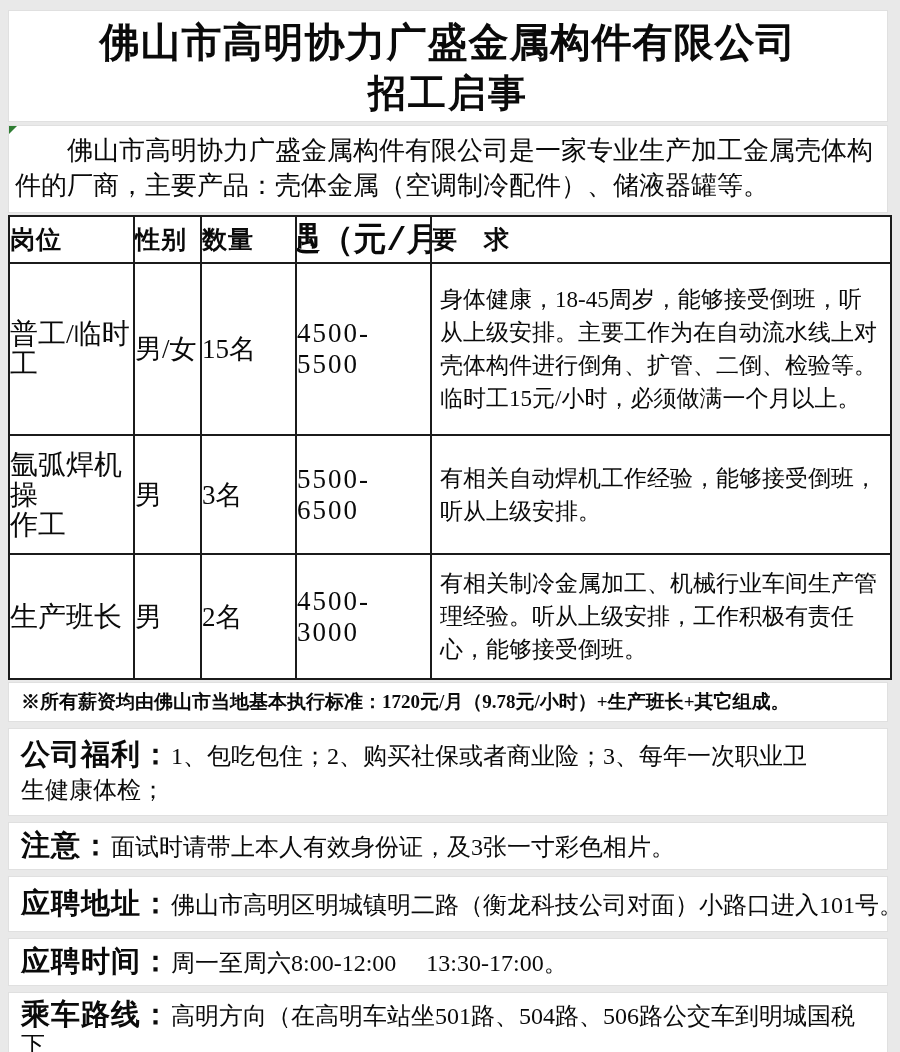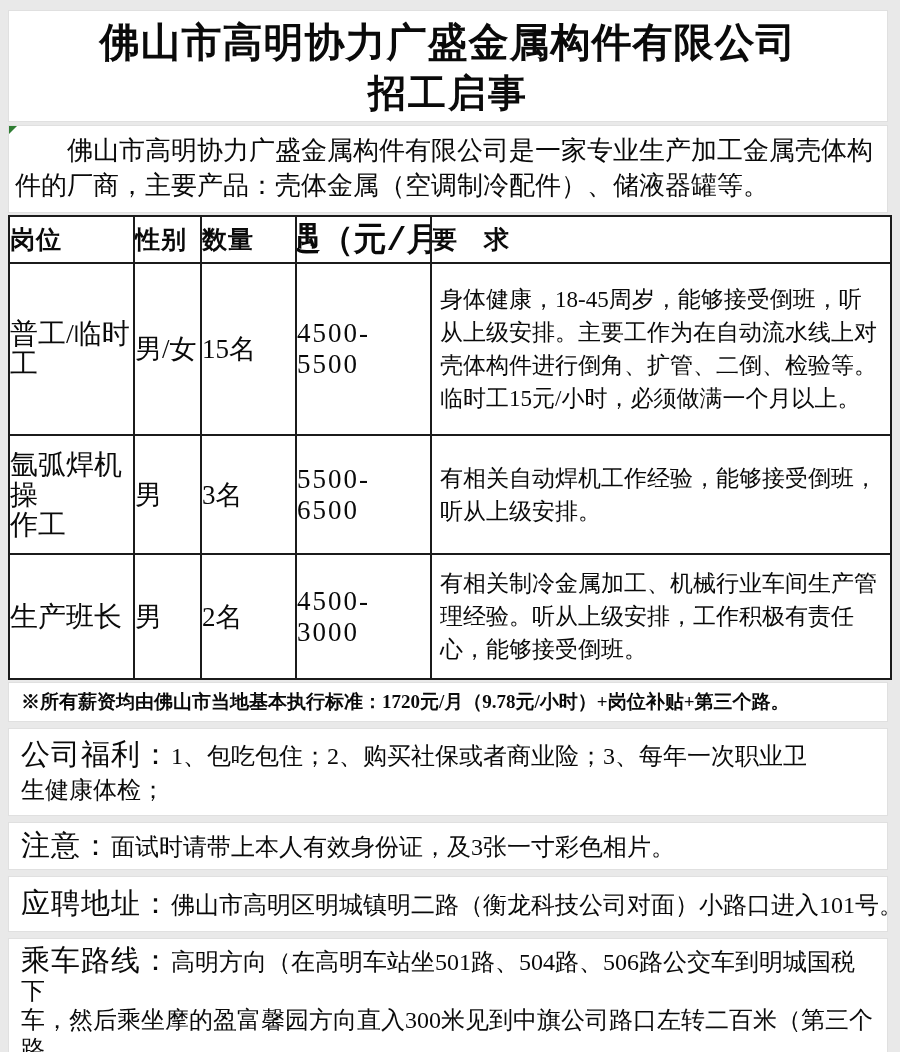--- a/index.html
+++ b/index.html
@@ -43,21 +43,21 @@
   .clipwrap{display:flex;justify-content:center;align-items:center;overflow:hidden;width:100%;}
   .clipwrap span{white-space:nowrap;font-size:33px;font-weight:600;letter-spacing:0;font-family:Liberation Mono, monospace;}
 
   
   .block-note{margin-top:2px;padding:6px 12px;font-size:19px;font-weight:600;white-space:nowrap;}
 
   
   .sec{margin-top:6px;padding:8px 12px;}
   .sec p{margin:0;font-size:24px;line-height:34px;white-space:pre-wrap;}
   .sec.oneline p{white-space:nowrap;}
-  .lbl{font-family:"Liberation Sans","DejaVu Sans",sans-serif;font-weight:normal;
+  .lbl{font-family:"Liberation Sans","DejaVu Sans",sans-serif;font-weight:bold;
        font-size:29px;line-height:34px;letter-spacing:1px;}
   .sec-notice{padding:5px 12px;}
   .sec-address{padding:9px 12px;}
   .sec-hours{padding:5px 12px;}
   .sec-route{padding:4px 12px;}
   .sec-route p{line-height:29px;}
 </style>
 </head>
 <body>
 
@@ -118,35 +118,38 @@
       <td>男</td>
       <td>2名</td>
       <td class="sal">4500-3000</td>
       <td class="req">有相关制冷金属加工、机械行业车间生产管
 理经验。听从上级安排，工作积极有责任
 心，能够接受倒班。</td>
     </tr>
   </tbody>
     </table>
 
-  <div class="white block-note">※所有薪资均由佛山市当地基本执行标准：1720元/月（9.78元/小时）+岗位补贴+第三个路。</div>
+  <div class="white block-note">※所有薪资均由佛山市当地基本执行标准：1720元/月（9.78元/小时）+生产班长+其它组成。</div>
 
   <div class="white sec">
     <p><span class="lbl">公司福利：</span><span>1、包吃包住；2、购买社保或者商业险；3、每年一次职业卫
 生健康体检；</span></p>
   </div>
 
   <div class="white sec sec-notice oneline">
     <p><span class="lbl">注意：</span><span>面试时请带上本人有效身份证，及3张一寸彩色相片。</span></p>
   </div>
 
   <div class="white sec sec-address oneline">
     <p><span class="lbl">应聘地址：</span><span>佛山市高明区明城镇明二路（衡龙科技公司对面）小路口进入101号。</span></p>
   </div>
 
+  <div class="white sec sec-hours oneline">
+    <p><span class="lbl">应聘时间：</span><span>周一至周六8:00-12:00　 13:30-17:00。</span></p>
+  </div>
 
   <div class="white sec sec-route">
     <p><span class="lbl">乘车路线：</span><span>高明方向（在高明车站坐501路、504路、506路公交车到明城国税下
 车，然后乘坐摩的盈富馨园方向直入300米见到中旗公司路口左转二百米（第三个路
 口进入）</span></p>
   </div>
 
 </div>
 
 </body></html>

